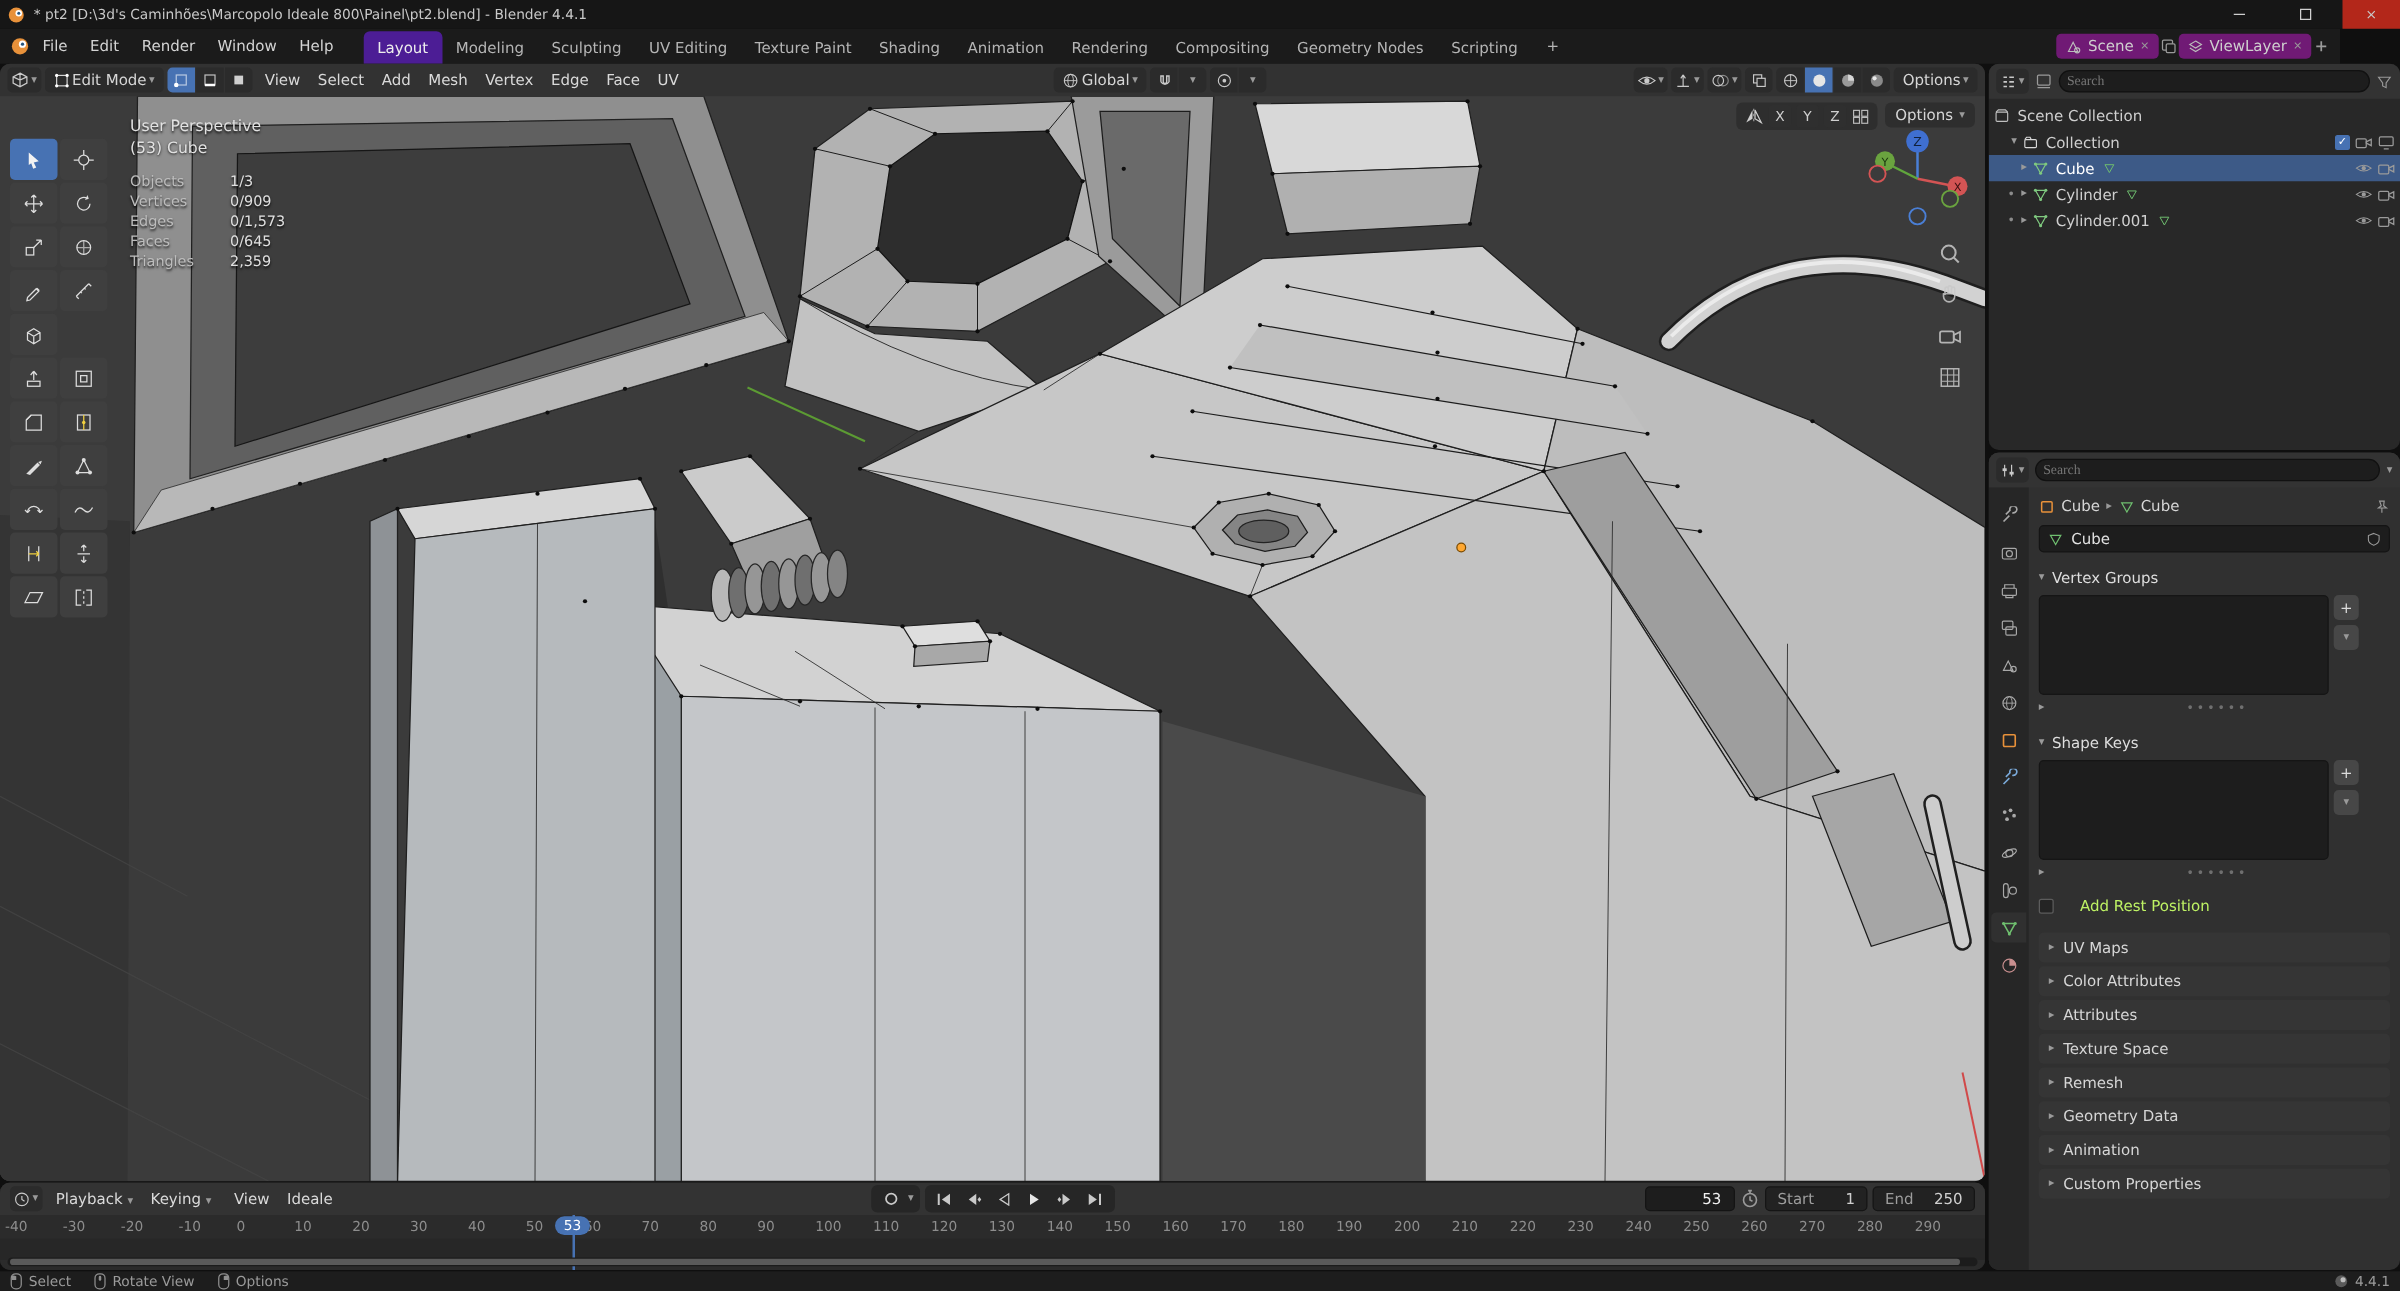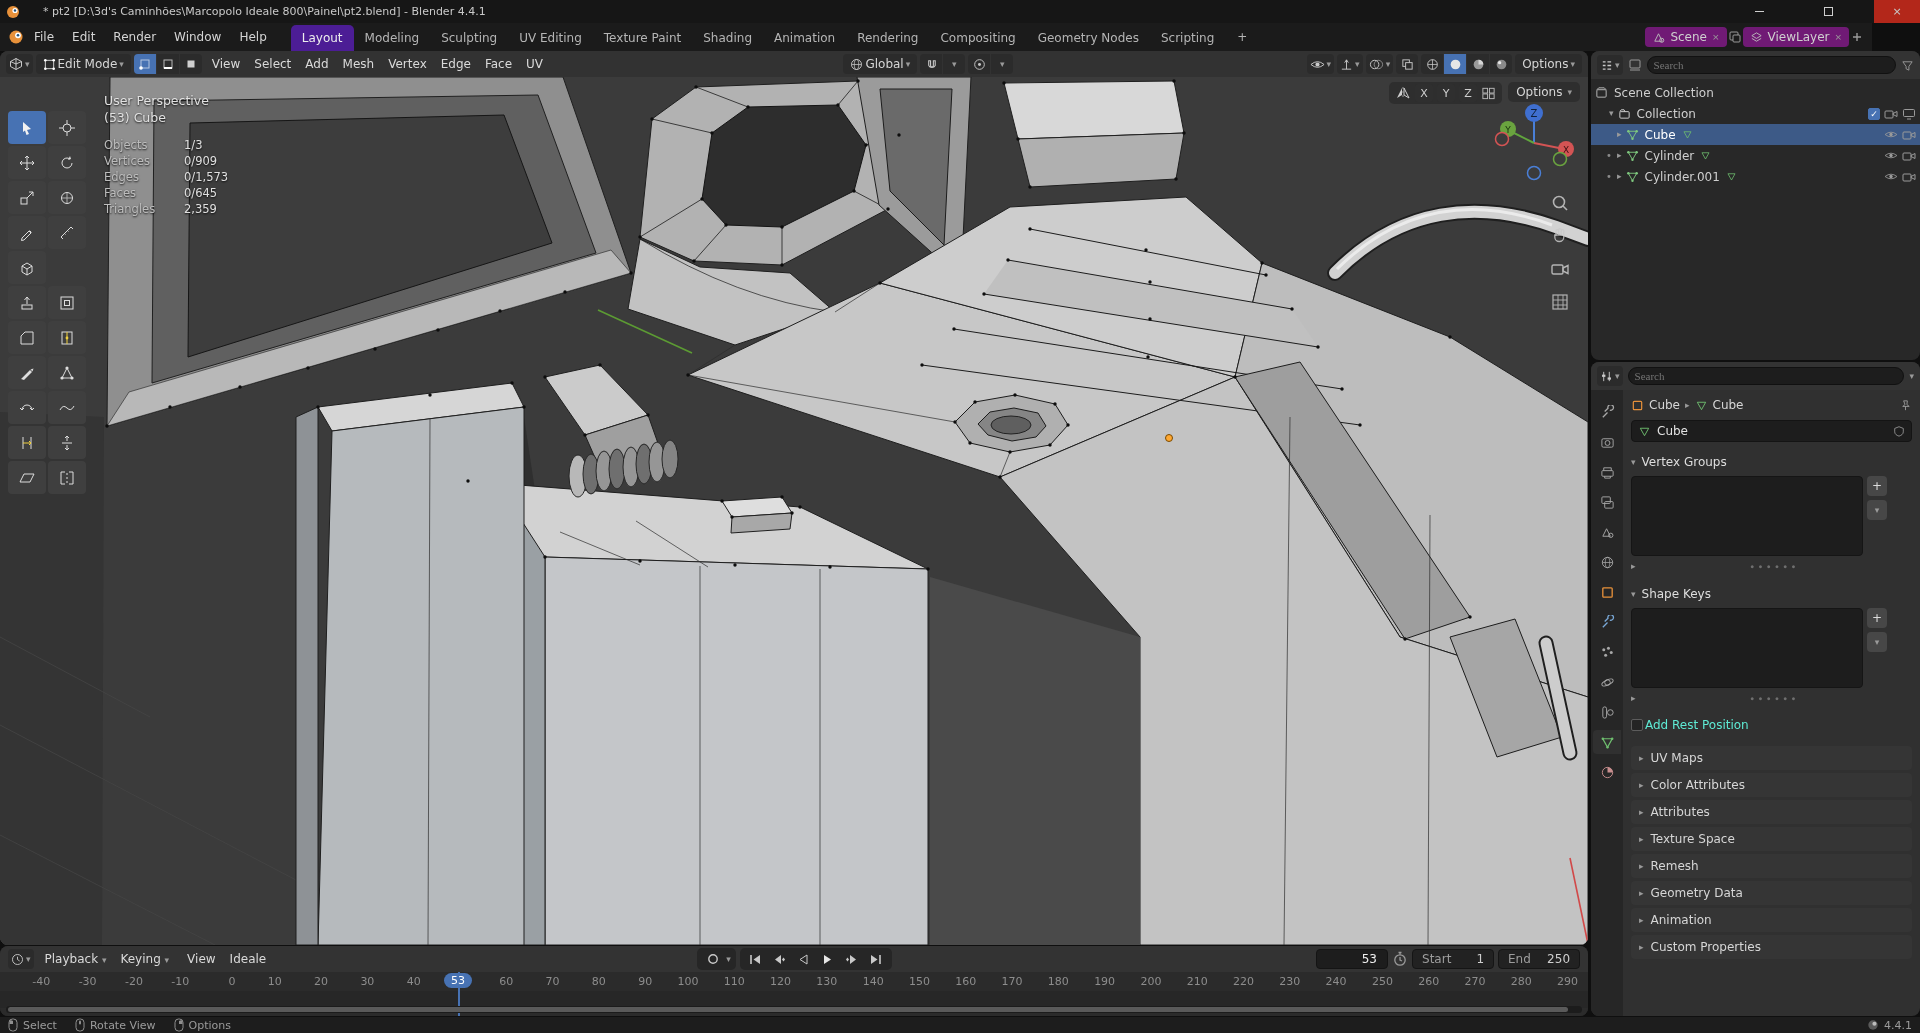--- a/index.html
+++ b/index.html
@@ -5,21 +5,21 @@
 *{margin:0;padding:0;box-sizing:border-box;user-select:none}
 html,body{width:1920px;height:1033px;overflow:hidden;background:#0f0f0f;
   font-family:"DejaVu Sans",sans-serif;font-size:12px;color:#d6d6d6}
 .row{display:flex;align-items:center}
 .grow{flex:1}
 svg{display:block}
 .dim{color:#9d9d9d}
 
 
 #titlebar{position:absolute;left:0;top:0;width:1920px;height:23px;background:#161616;
-  display:flex;align-items:center;font-size:11px;color:#c9c9c9;padding-left:6px;gap:23px}
+  display:flex;align-items:center;font-size:11px;color:#c9c9c9;padding-left:6px;gap:7px}
 .win-btn{width:46px;height:23px;display:flex;align-items:center;justify-content:center}
 #btn-close{background:#b3271a}
 .min-glyph{width:9px;border-bottom:1px solid #cfcfcf;display:inline-block}
 .max-glyph{width:9px;height:9px;border:1px solid #cfcfcf;display:inline-block}
 
 
 #menubar{position:absolute;left:0;top:23px;width:1872px;height:28px;background:#1b1b1b;
   display:flex;align-items:center;padding:0 8px;gap:1px}
 .menu-item{padding:4px 9px;border-radius:4px;color:#d4d4d4}
 #ws-tabs{display:flex;margin-left:14px;height:28px;align-items:flex-end}
@@ -84,38 +84,38 @@
 .name-field{margin-top:8px;height:22px;background:#1d1d1d;border:1px solid #141414;border-radius:4px;
   display:flex;align-items:center;gap:6px;padding:0 6px;color:#e2e2e2}
 .pnl{margin-top:10px}
 .pnl-head{display:flex;align-items:center;gap:6px;height:20px;color:#dedede}
 .listbox{margin-top:4px;display:flex;gap:4px}
 .listbox .box{width:232px;height:80px;background:#1d1d1d;border:1px solid #151515;border-radius:4px}
 .mini-col{display:flex;flex-direction:column;gap:4px}
 .mini-btn{width:20px;height:20px;background:#474747;border-radius:4px;display:flex;align-items:center;justify-content:center;color:#dcdcdc;font-size:12px}
 .list-foot{display:flex;align-items:center;height:16px;color:#8f8f8f;margin-top:2px}
 .grip{flex:1;text-align:center;letter-spacing:2px;color:#6f6f6f;font-size:10px}
-.check-row{display:flex;align-items:center;gap:2px;margin-top:12px;color:#5eead4}
+.check-row{display:flex;align-items:center;gap:21px;margin-top:12px;color:#bef264}
 .checkbox{width:12px;height:12px;border:1px solid #5c5c5c;background:#242424;border-radius:2px;display:flex;align-items:center;justify-content:center;font-size:9px;color:#fff}
 .checkbox.on{background:#4772b3;border-color:#4772b3}
 #collapsed-list{margin-top:14px;display:flex;flex-direction:column;gap:3px}
 .cpanel{height:24px;background:#353535;border-radius:4px;display:flex;align-items:center;gap:7px;padding:0 8px;color:#d6d6d6}
 
 
 #timeline{position:absolute;left:0;top:946px;width:1588px;height:70px;border-radius:8px;overflow:hidden;background:#2b2b2b}
 .tl-header{height:26px;background:#333;display:flex;align-items:center;padding:0 8px;gap:4px}
 .transport{display:flex;align-items:center;gap:2px;background:#262626;border-radius:5px;padding:2px 5px}
 .t-btn{width:22px;height:18px;display:flex;align-items:center;justify-content:center}
 .num-field{background:#1d1d1d;border:1px solid #141414;border-radius:4px;height:20px;display:flex;
   align-items:center;justify-content:flex-end;padding:0 10px;color:#f0f0f0;min-width:72px}
 .se-field{background:#222;border:1px solid #151515;border-radius:4px;height:20px;display:flex;align-items:center;
   gap:10px;padding:0 9px;color:#cfcfcf;min-width:82px;justify-content:space-between}
 .tl-ruler{position:relative;height:44px;background:#2b2b2b}
 #ticks{position:absolute;left:4px;top:3px;display:flex}
-.tick{width:46.3px;text-align:right;font-size:11px;color:#8d8d8d}
+.tick{width:46.3px;text-align:left;font-size:11px;color:#8d8d8d}
 #playhead-line{position:absolute;left:458px;top:0;width:2px;height:44px;background:#4772b3}
 #playhead-badge{position:absolute;left:458px;top:1px;transform:translateX(-50%);background:#4772b3;color:#fff;
   font-size:11px;padding:1px 7px;border-radius:8px}
 .tl-tracks{position:absolute;left:0;top:19px;width:100%;height:17px;background:#272727}
 .tl-scroll{position:absolute;left:6px;bottom:3px;right:6px;height:7px;background:#1c1c1c;border-radius:4px}
 .tl-thumb{position:absolute;left:2px;top:1px;width:99%;height:5px;background:#5a5a5a;border-radius:3px}
 
 
 #statusbar{position:absolute;left:0;top:1017px;width:1920px;height:16px;background:#1d1d1d;
   display:flex;align-items:center;padding:0 8px;gap:18px;font-size:11px;color:#9b9b9b}

